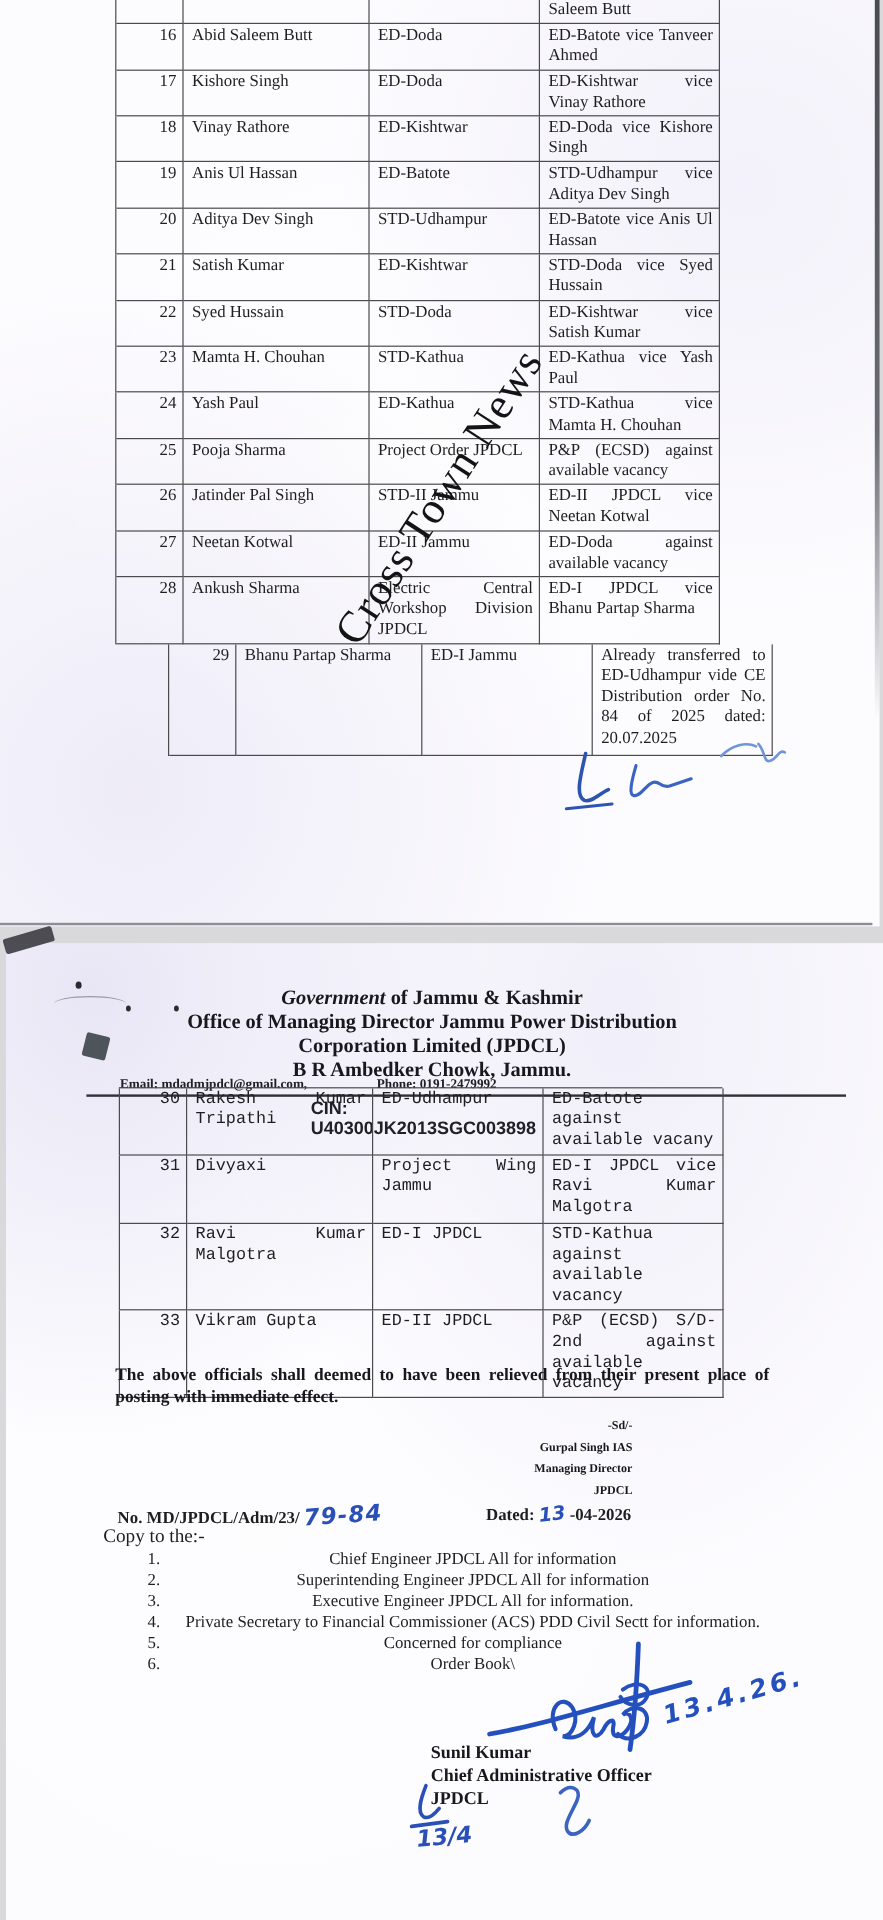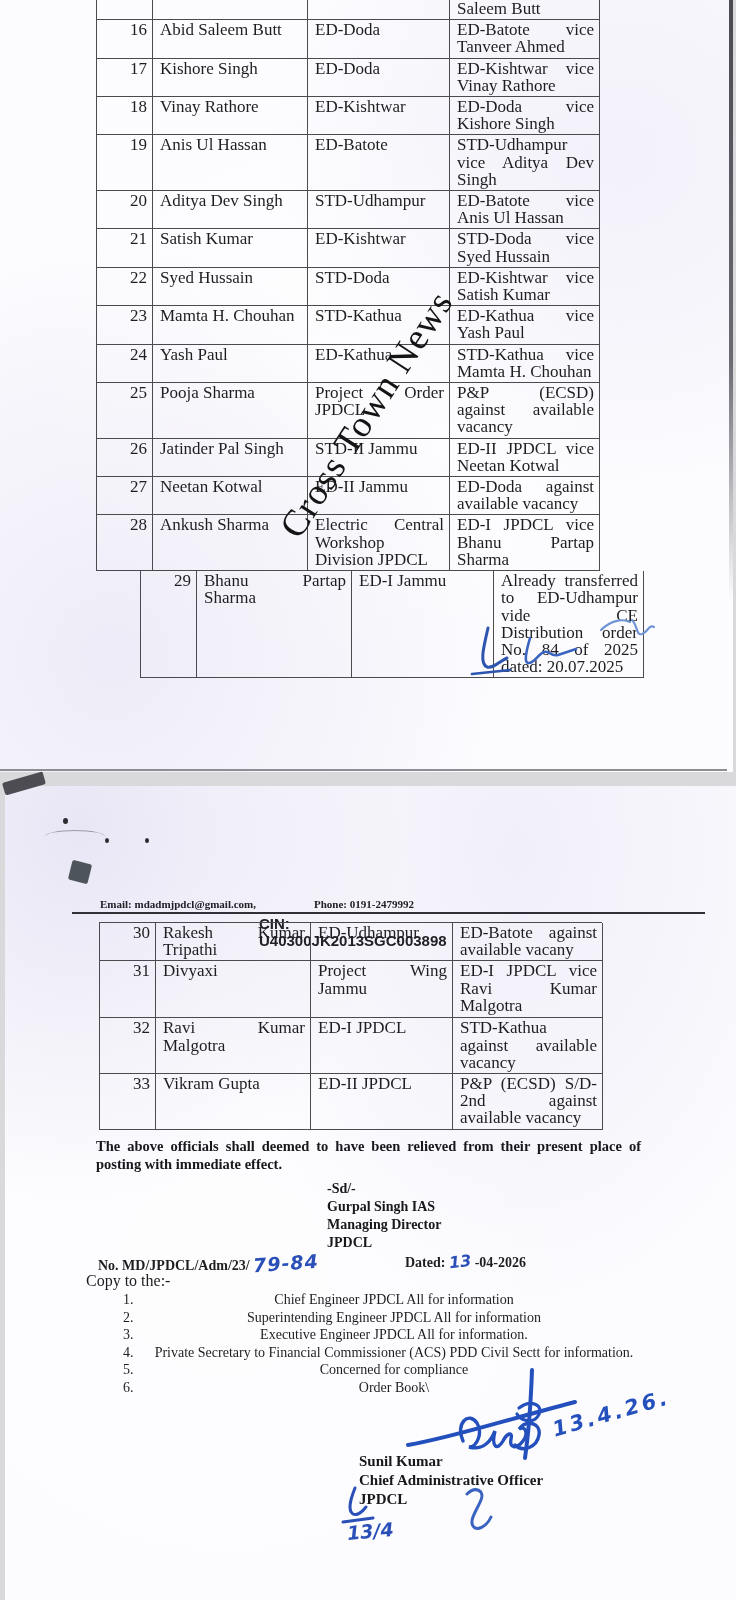--- a/index.html
+++ b/index.html
@@ -23,21 +23,21 @@
   .p1-redge{position:absolute;right:0;top:0;width:4px;height:600px;
     background:linear-gradient(#4a4a52 0%,#6a6a72 60%,rgba(120,120,130,0) 100%);}
   .p1-bline{position:absolute;left:0;top:769px;width:727px;height:2px;background:#8d8d93;}
   .p2-corner{position:absolute;left:-3px;top:-3px;width:42px;height:13px;background:#3c3c42;
     transform:rotate(-16deg);transform-origin:left top;border-radius:2px;opacity:.9;}
   .speck{position:absolute;background:#2c2c30;border-radius:50%;}
   .blob{position:absolute;background:#4e555a;transform:rotate(14deg);border-radius:2px;}
   .squig{position:absolute;border-top:1.5px solid #9a9aa2;border-radius:50%;}
 
   
-  .doc-table{position:absolute;width:503px;font-size:17px;line-height:17.2px;}
+  .doc-table{position:absolute;width:503px;font-size:14px;line-height:17.2px;}
   .t-row{display:grid;grid-template-columns:56px 155px 142px 150px;border-left:1.6px solid #4b4b4e;min-height:38px;}
   .t-row .cell{border-right:1.6px solid #4b4b4e;border-bottom:1.6px solid #4b4b4e;
     padding:1px 5px 2px 7px;text-align:justify;box-sizing:border-box;}
   .t-row .c1{text-align:right;padding-left:9px;}
   .partial .cell{min-height:17px;padding-top:0;}
   .partial{min-height:17px;}
   #p1-rows .t-row:nth-child(13){min-height:54px;}
   #p1-rows .t-row:nth-child(14){min-height:93px;margin-left:44px;}
   #p2-rows .t-row:nth-child(2){min-height:57px;}
 
@@ -52,22 +52,22 @@
   .hdr .it{font-style:italic;}
   .email-row{position:absolute;top:112px;left:95px;font-family:Liberation Serif, serif;
     font-size:11px;font-weight:bold;color:#202026;}
   .phone{position:absolute;left:214px;top:0;white-space:nowrap;}
   .uline{position:absolute;left:67px;top:126px;width:633px;height:2px;background:#303036;}
   .cin{position:absolute;left:254px;top:129px;width:200px;font-family:Liberation Sans, sans-serif;
     font-size:15px;font-weight:bold;color:#202026;}
 
   .bold-para{position:absolute;left:91px;top:352px;width:545px;font-weight:bold;
     font-size:14.5px;line-height:17.5px;text-align:justify;color:#17171c;}
-  .sd-block{position:absolute;left:322px;top:394px;width:200px;text-align:left;
-    font-weight:bold;font-size:14px;line-height:18px;color:#17171c;}
+  .sd-block{position:absolute;left:322px;top:394px;width:200px;text-align:right;
+    font-weight:bold;font-size:10px;line-height:18px;color:#17171c;}
   .refline{position:absolute;left:93px;top:466px;font-weight:bold;font-size:14px;white-space:nowrap;}
   .dated{position:absolute;left:400px;top:466px;font-weight:bold;font-size:14px;white-space:nowrap;}
   .hand{color:#2a50b8;font-family:"DejaVu Sans",sans-serif;font-style:italic;}
   .ref-hand{font-size:19px;display:inline-block;transform:rotate(-4deg);letter-spacing:1px;}
   .date-hand{font-size:16px;display:inline-block;transform:rotate(-6deg);}
   .copy-head{position:absolute;left:81px;top:486px;font-size:16px;}
   .copy-list{position:absolute;left:118px;top:505px;width:520px;font-size:14px;line-height:17.6px;}
   .copy-item{display:flex;}
   .copy-num{width:22px;flex:0 0 22px;}
   .copy-text{flex:1;text-align:center;}
@@ -198,29 +198,35 @@
 </div>
 
 <div class="page" id="page2">
   <div class="p2-corner"></div>
   <div class="speck" style="left:58px;top:32px;width:5px;height:6px;"></div>
   <div class="squig" style="left:40px;top:44px;width:60px;height:12px;"></div>
   <div class="speck" style="left:100px;top:52px;width:4px;height:5px;"></div>
   <div class="speck" style="left:140px;top:52px;width:4px;height:5px;"></div>
   <div class="blob" style="left:65px;top:76px;width:20px;height:20px;"></div>
 
+  <div class="hdr">
+    <div><span class="it">Government</span><span> of Jammu &amp; Kashmir</span></div>
+    <div>Office of Managing Director Jammu Power Distribution</div>
+    <div>Corporation Limited (JPDCL)</div>
+    <div>B R Ambedker Chowk, Jammu.</div>
+  </div>
 
   <div class="email-row">
     <span>Email: mdadmjpdcl@gmail.com,</span>
     <span class="phone">Phone: 0191-2479992</span>
   </div>
   <div class="uline"></div>
   <div class="cin">CIN: U40300JK2013SGC003898</div>
 
-  <div class="doc-table" style="left:94px;top:136px;border-top:1.6px solid #4b4b4e;">
+  <div class="doc-table" style="left:94px;top:120px;border-top:1.6px solid #4b4b4e;font-family:Liberation Mono, monospace;">
     <div id="p2-rows">
 
     <div class="t-row">
         <div class="cell c1">30</div>
         <div class="cell c2">Rakesh Kumar Tripathi</div>
         <div class="cell c3">ED-Udhampur</div>
         <div class="cell c4">ED-Batote against available vacany</div>
       </div>
         <div class="t-row">
         <div class="cell c1">31</div>

